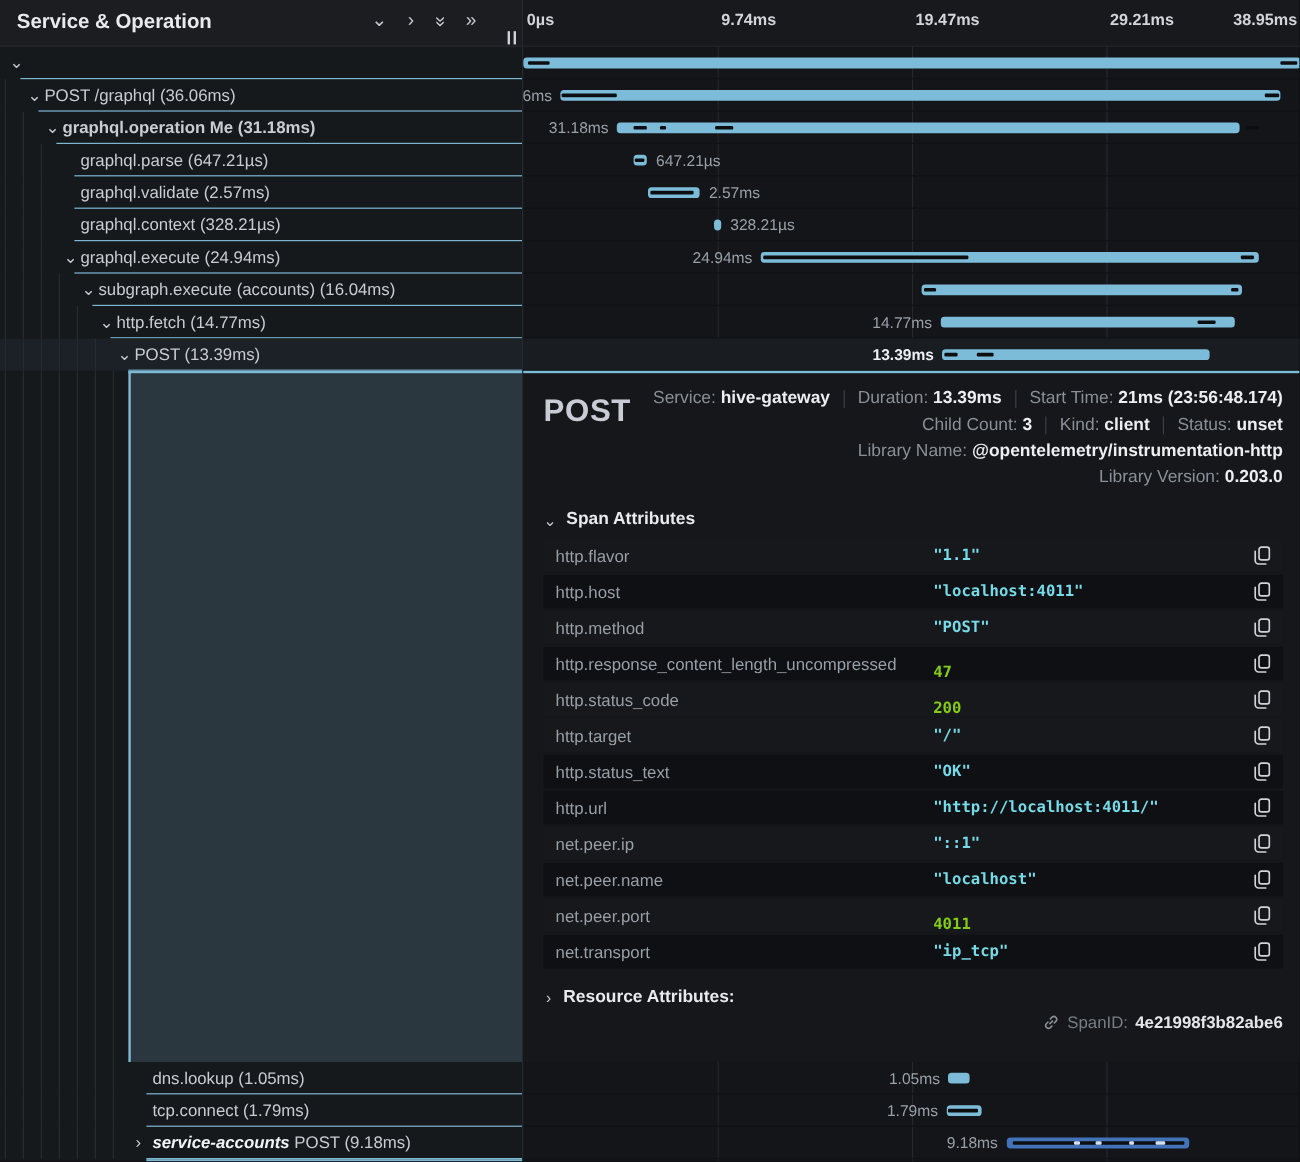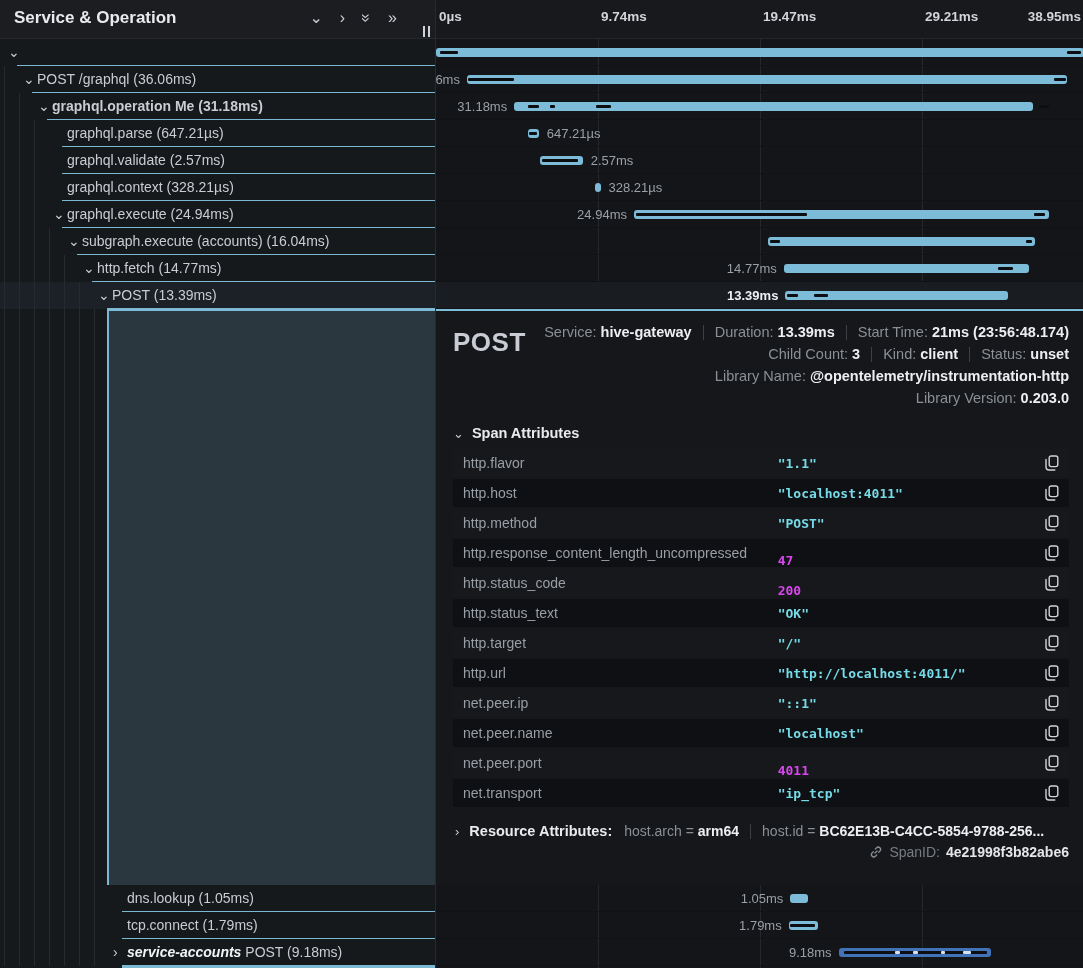--- a/index.html
+++ b/index.html
@@ -62,21 +62,21 @@
   .sec-head{margin-top:16px;font-size:14.5px;color:#e8eaec;display:flex;align-items:center;gap:8px;cursor:pointer;}
   .sec-head .chev2{color:#c6cad0;font-size:13px;}
   .sec-head b{font-weight:700;}
   #span-attributes-table{margin-top:8px;}
   .arow{display:flex;align-items:center;height:28px;margin-bottom:2px;padding:0 10px;}
   .arow.odd{background:#17181b;}
   .arow.even{background:#0f1013;}
   .ak{width:52.8%;font-size:14px;color:#999fa6;white-space:nowrap;overflow:hidden;}
   .av{flex:1;font-family:"DejaVu Sans Mono",monospace;font-size:13px;font-weight:700;white-space:nowrap;}
   .av.string{color:#76dbe8;}
-  .av.number{color:#d946ef;margin-top:14px;}
+  .av.number{color:#84cc16;margin-top:14px;}
   .copy{background:none;border:none;padding:0;width:20px;height:18px;cursor:pointer;display:flex;align-items:center;justify-content:flex-end;}
   .res-row{margin-top:16px;display:flex;align-items:center;font-size:14px;white-space:nowrap;color:#8a9096;}
   .res-row .chev2{color:#c6cad0;margin:0 10px 0 2px;font-size:13px;}
   .res-row b.rtitle{color:#e8eaec;font-size:14.5px;margin-right:12px;}
   .rpair .mval{color:#eceef0;font-weight:700;}
   .spanid{margin-top:5px;display:flex;justify-content:flex-end;align-items:center;gap:6px;
           font-size:14px;color:#787d83;}
   .spanid b{color:#e4e6e9;font-weight:700;}
 </style>
 </head>
@@ -396,33 +396,33 @@
           <div class="arow odd">
             <span class="ak">http.status_code</span>
             <span class="av number">200</span>
             <button class="copy">
               <svg width="14" height="16" viewBox="0 0 14 16" fill="none">
                 <rect x="4.2" y="1" width="8.6" height="10.6" rx="2" stroke="#d0d3d7" stroke-width="1.4"></rect>
                 <path d="M9.8 15H4A3 3 0 0 1 1 12V4.4" stroke="#d0d3d7" stroke-width="1.4" stroke-linecap="round"></path>
               </svg>
             </button>
           </div>
+          <div class="arow odd">
+            <span class="ak">http.target</span>
+            <span class="av string">"/"</span>
+            <button class="copy">
+              <svg width="14" height="16" viewBox="0 0 14 16" fill="none">
+                <rect x="4.2" y="1" width="8.6" height="10.6" rx="2" stroke="#d0d3d7" stroke-width="1.4"></rect>
+                <path d="M9.8 15H4A3 3 0 0 1 1 12V4.4" stroke="#d0d3d7" stroke-width="1.4" stroke-linecap="round"></path>
+              </svg>
+            </button>
+          </div>
           <div class="arow even">
             <span class="ak">http.status_text</span>
             <span class="av string">"OK"</span>
-            <button class="copy">
-              <svg width="14" height="16" viewBox="0 0 14 16" fill="none">
-                <rect x="4.2" y="1" width="8.6" height="10.6" rx="2" stroke="#d0d3d7" stroke-width="1.4"></rect>
-                <path d="M9.8 15H4A3 3 0 0 1 1 12V4.4" stroke="#d0d3d7" stroke-width="1.4" stroke-linecap="round"></path>
-              </svg>
-            </button>
-          </div>
-          <div class="arow odd">
-            <span class="ak">http.target</span>
-            <span class="av string">"/"</span>
             <button class="copy">
               <svg width="14" height="16" viewBox="0 0 14 16" fill="none">
                 <rect x="4.2" y="1" width="8.6" height="10.6" rx="2" stroke="#d0d3d7" stroke-width="1.4"></rect>
                 <path d="M9.8 15H4A3 3 0 0 1 1 12V4.4" stroke="#d0d3d7" stroke-width="1.4" stroke-linecap="round"></path>
               </svg>
             </button>
           </div>
           <div class="arow even">
             <span class="ak">http.url</span>
             <span class="av string">"http://localhost:4011/"</span>
@@ -470,25 +470,20 @@
               <svg width="14" height="16" viewBox="0 0 14 16" fill="none">
                 <rect x="4.2" y="1" width="8.6" height="10.6" rx="2" stroke="#d0d3d7" stroke-width="1.4"></rect>
                 <path d="M9.8 15H4A3 3 0 0 1 1 12V4.4" stroke="#d0d3d7" stroke-width="1.4" stroke-linecap="round"></path>
               </svg>
             </button>
           </div>
         </div>
       <div class="res-row">
         <span class="chev2">›</span>
         <b class="rtitle">Resource Attributes:</b>
-        <span style="display:flex;align-items:center;">
-            <span class="rpair"><span class="mlabel">host.arch</span><span class="mlabel" style="white-space: pre;"> = </span><b class="mval">arm64</b></span>
-            <span class="msep"></span>
-            <span class="rpair"><span class="mlabel">host.id</span><span class="mlabel" style="white-space: pre;"> = </span><b class="mval">BC62E13B-C4CC-5854-9788-256...</b></span>
-          </span>
       </div>
       <div class="spanid">
         <svg width="14" height="14" viewBox="0 0 16 16" fill="none">
           <path d="M6.8 9.2 9.2 6.8" stroke="#8a9096" stroke-width="1.5" stroke-linecap="round"></path>
           <path d="M7.2 4.6l1.6-1.6a2.7 2.7 0 0 1 3.8 3.8L11 8.4" stroke="#8a9096" stroke-width="1.5" stroke-linecap="round"></path>
           <path d="M8.8 11.4l-1.6 1.6a2.7 2.7 0 0 1-3.8-3.8L5 7.6" stroke="#8a9096" stroke-width="1.5" stroke-linecap="round"></path>
         </svg>
         <span>SpanID:</span>
         <b>4e21998f3b82abe6</b>
       </div>

